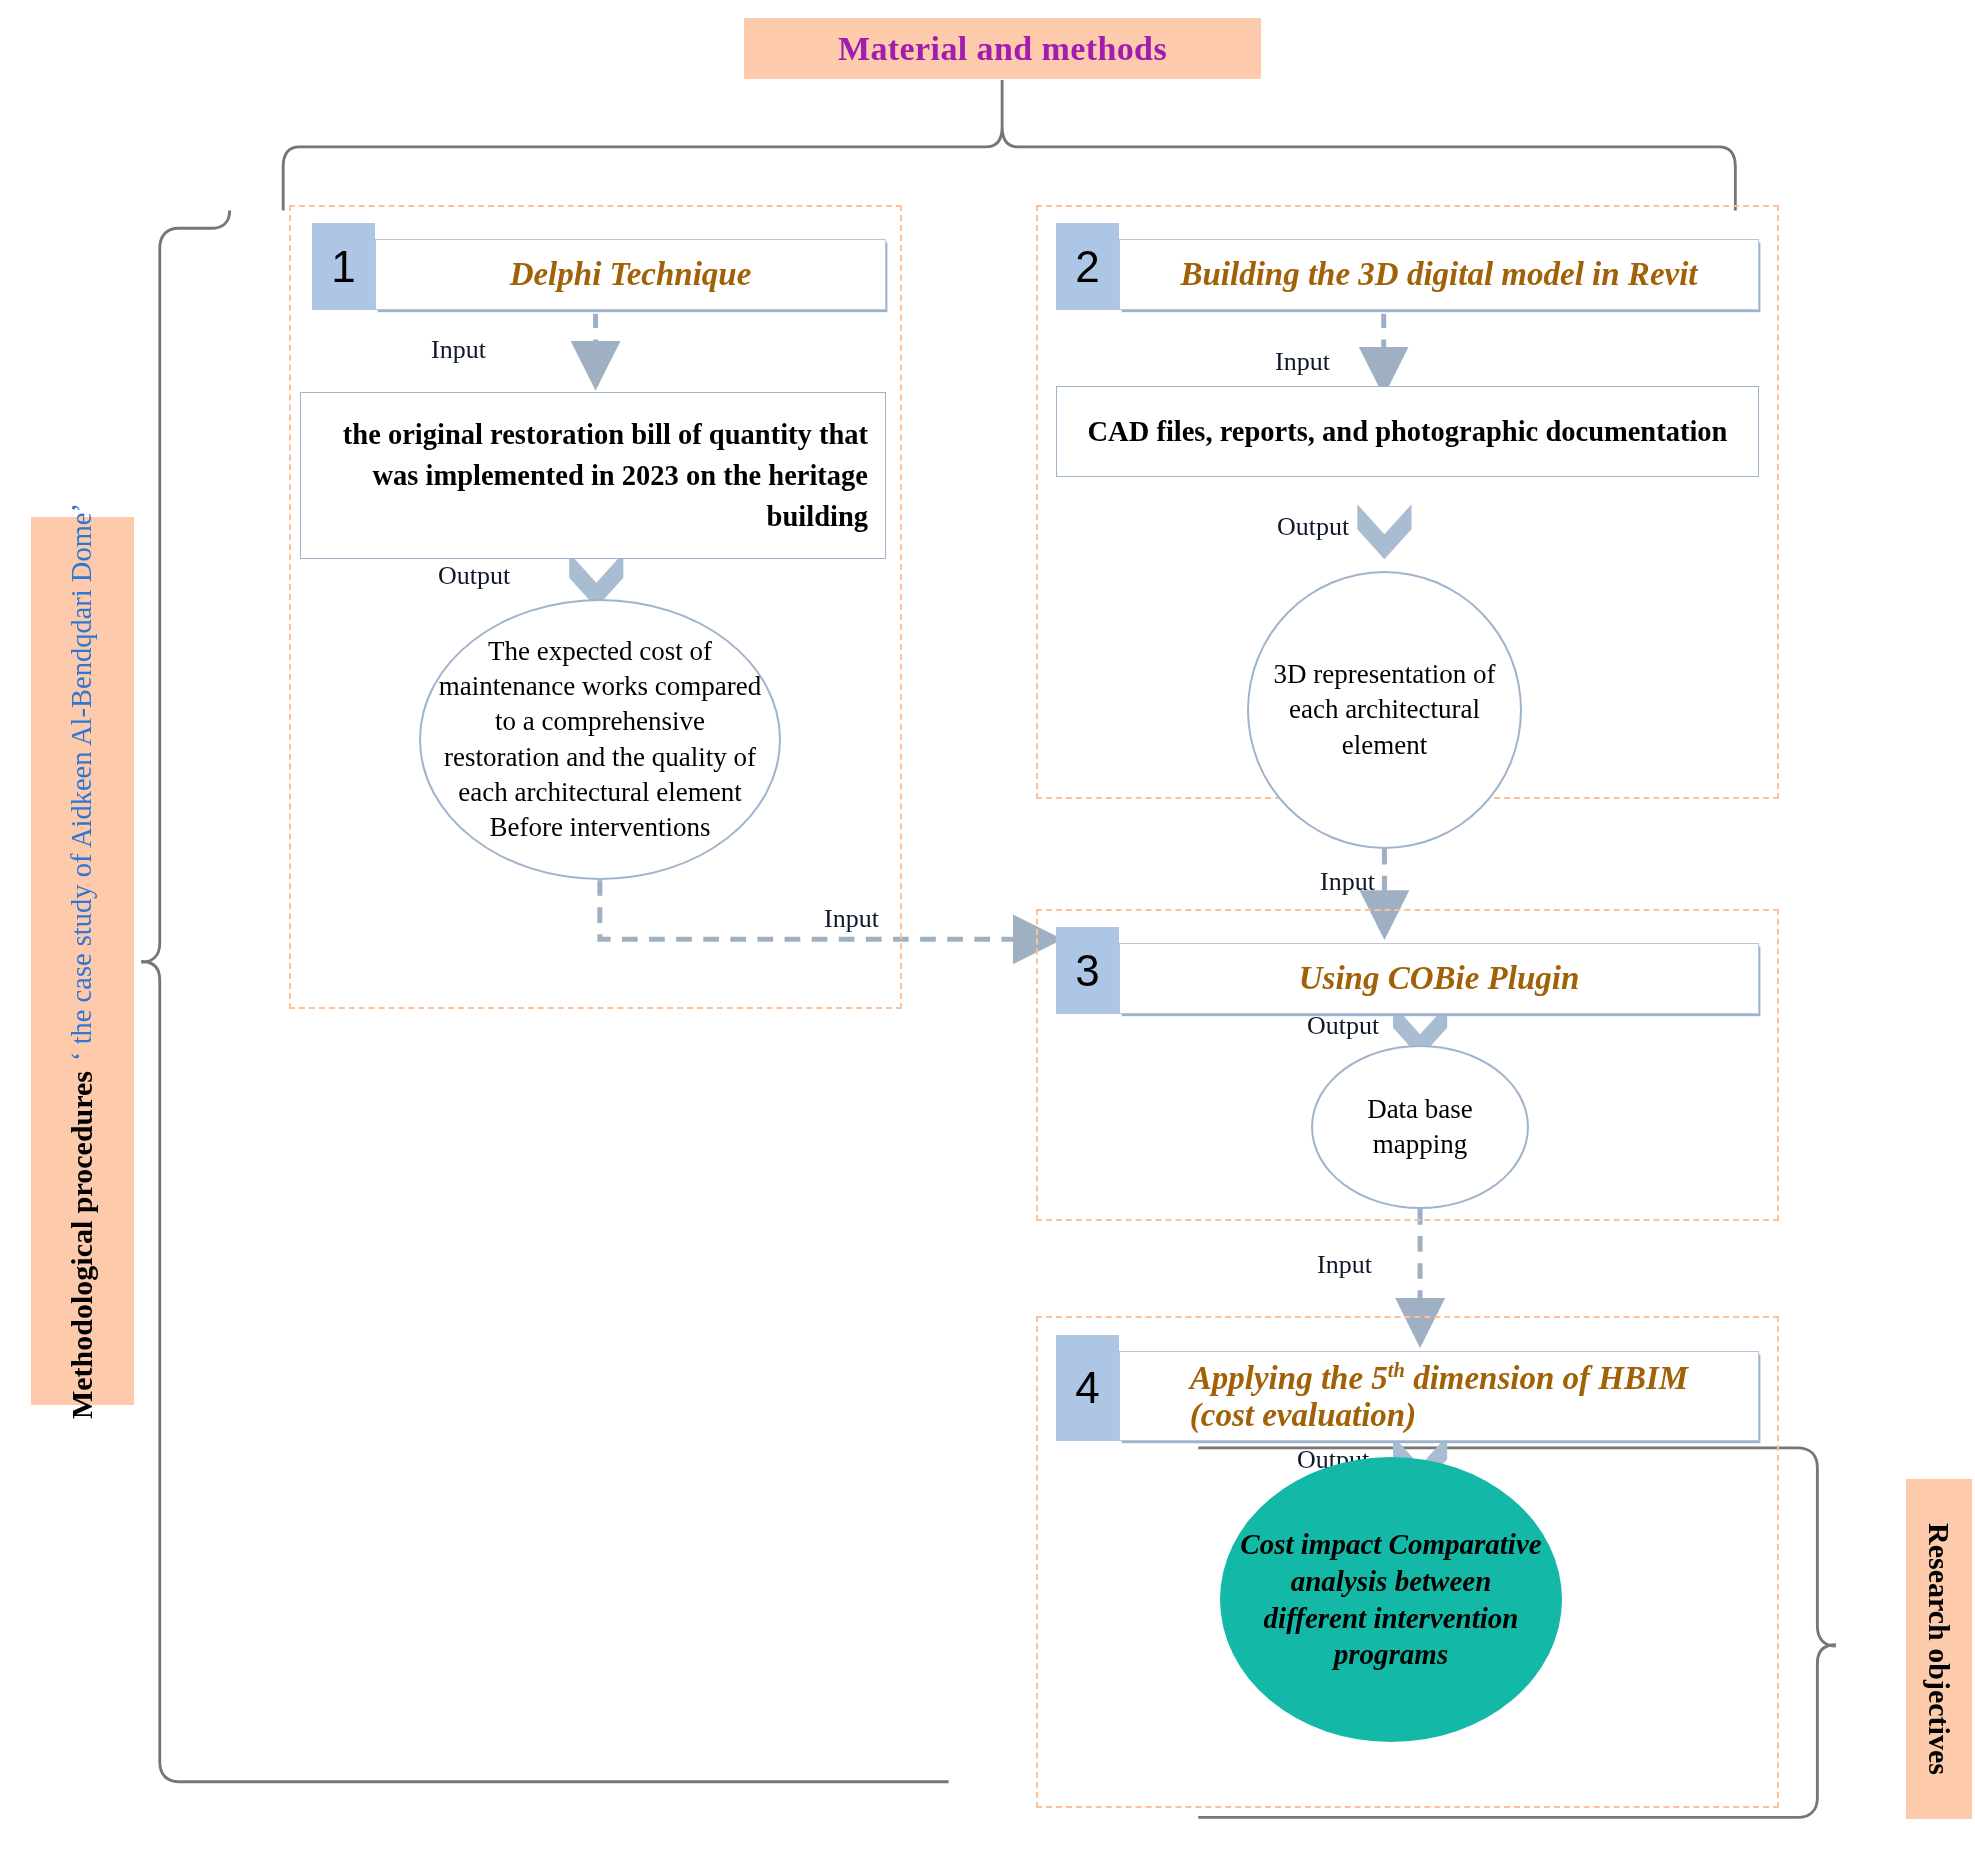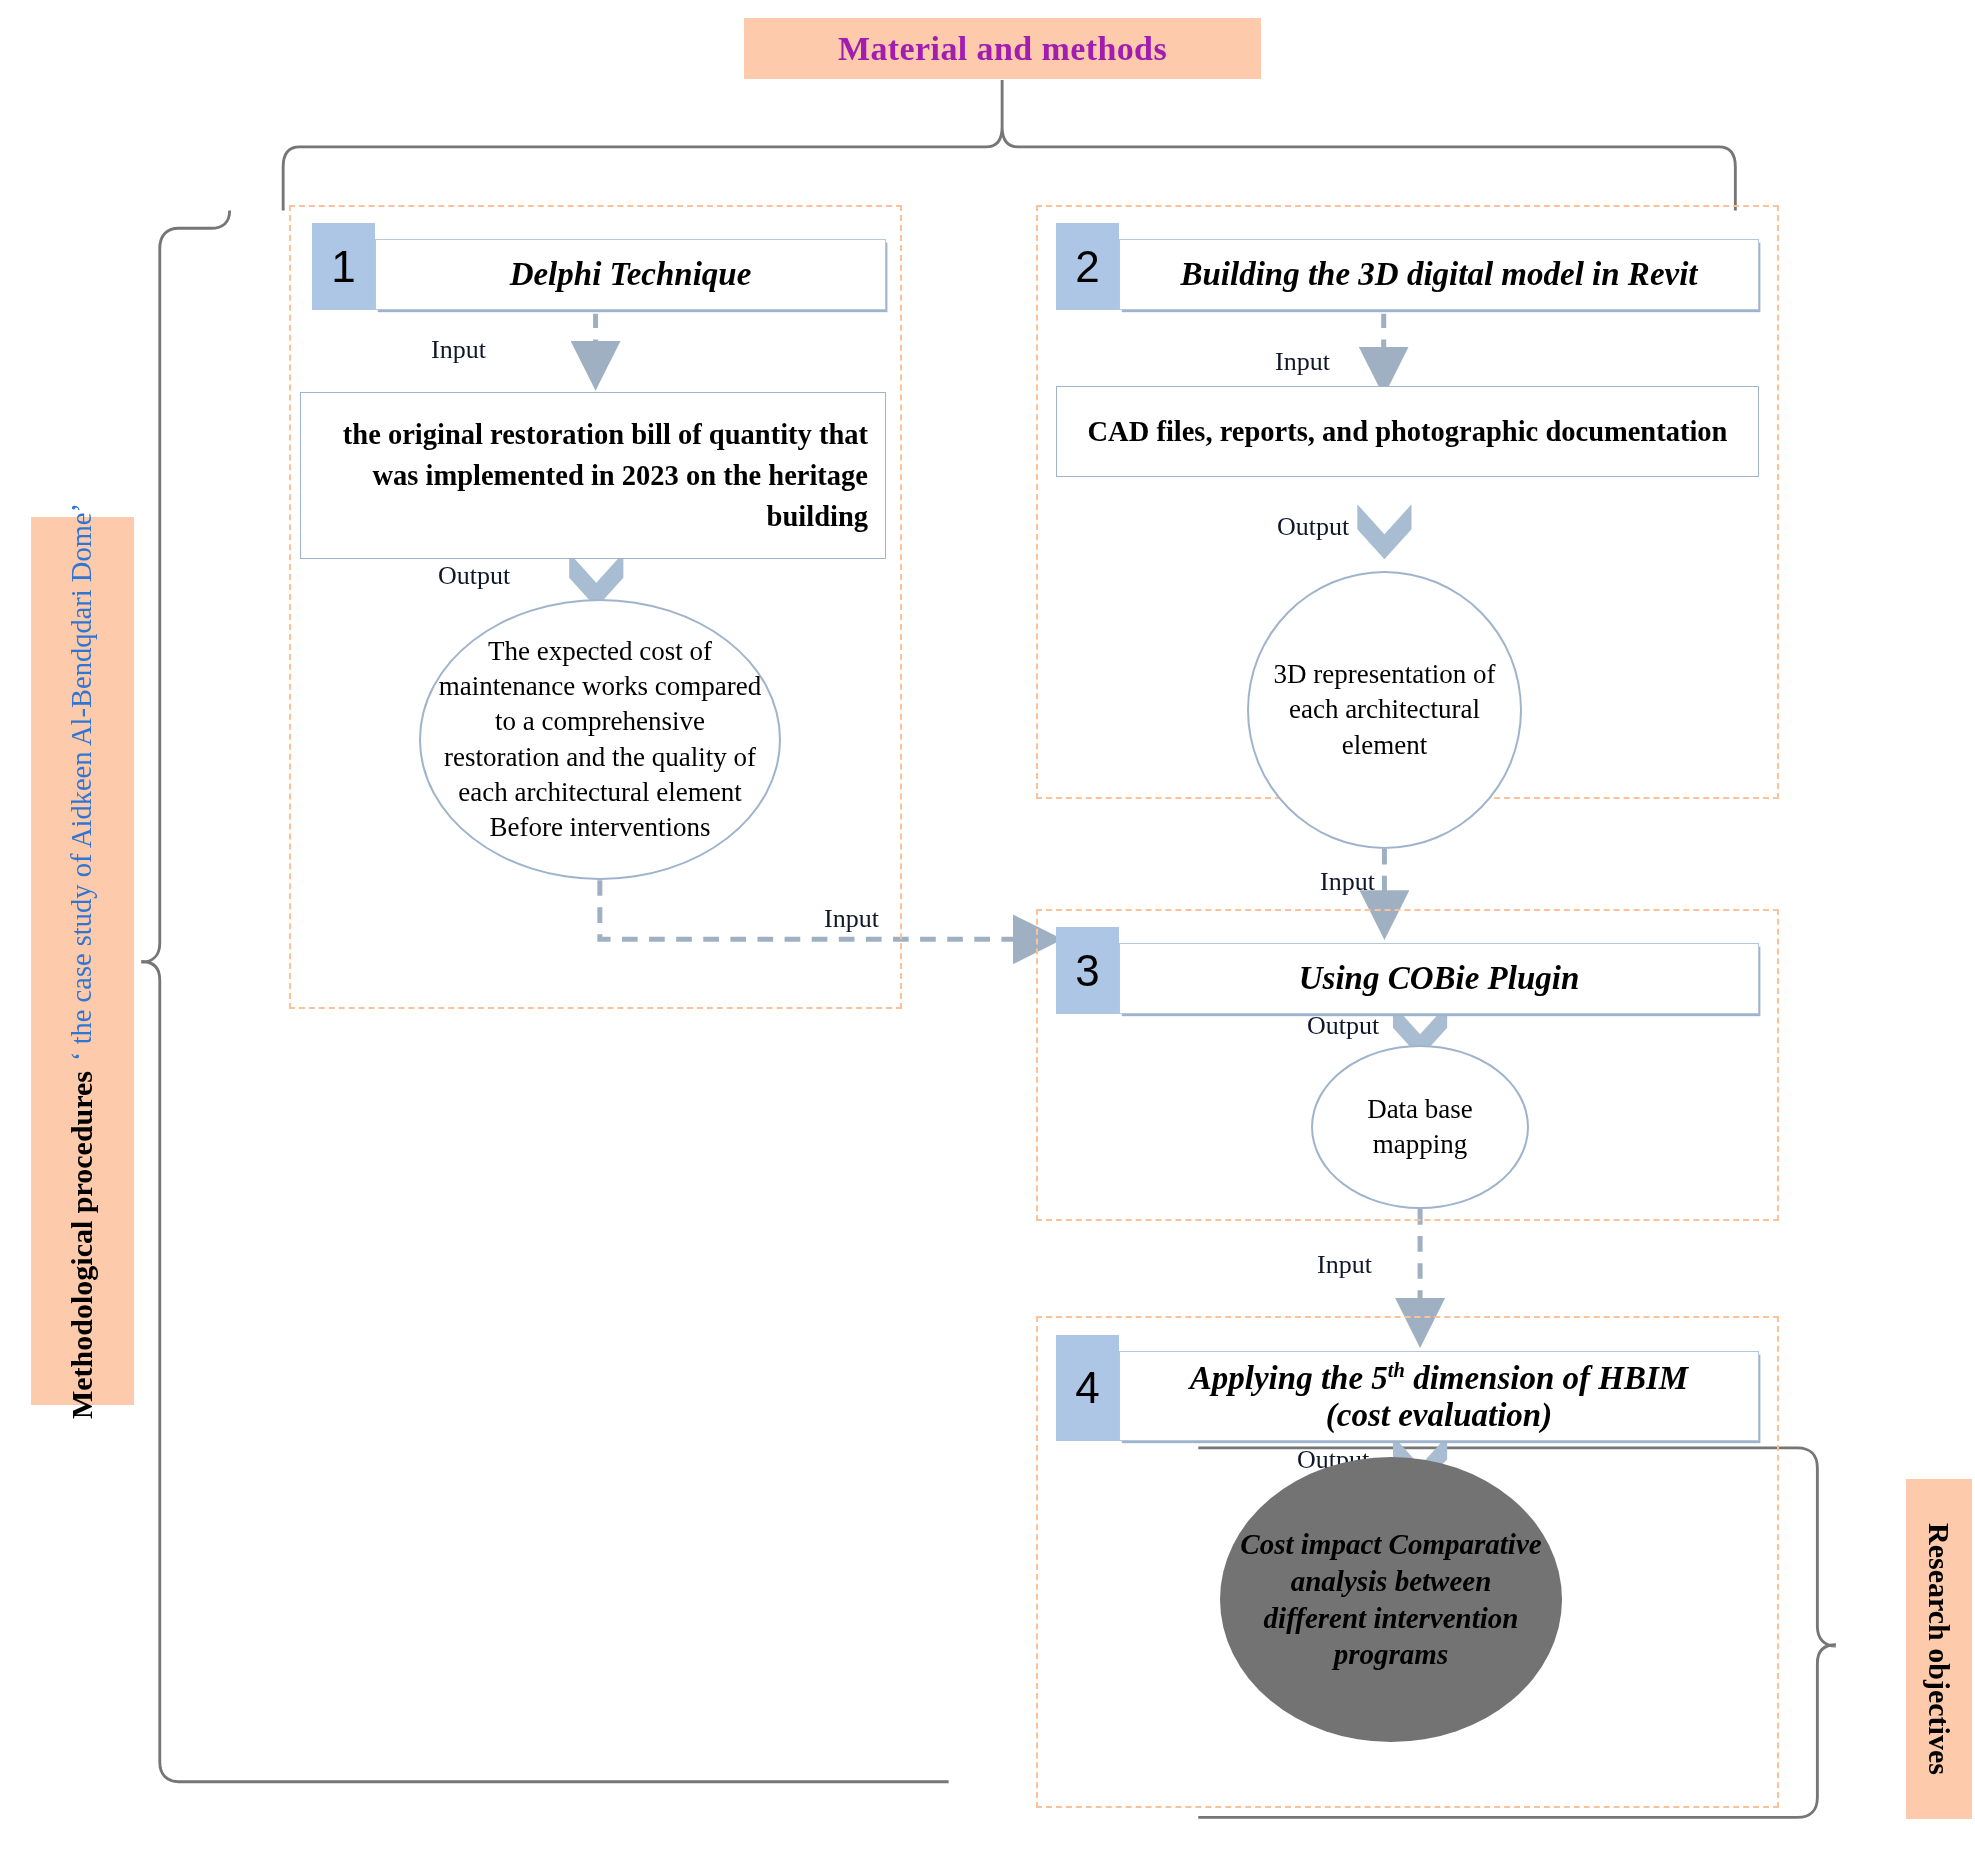--- a/index.html
+++ b/index.html
@@ -25,22 +25,22 @@
   #dash1{left:289px;top:205px;width:613px;height:804px;}
   #dash2{left:1036px;top:205px;width:743px;height:594px;}
   #dash3{left:1036px;top:909px;width:743px;height:312px;}
   #dash4{left:1036px;top:1316px;width:743px;height:492px;}
 
   
   .step{position:absolute;display:flex;align-items:stretch;}
   .badge{background:#adc6e5;display:flex;align-items:center;justify-content:center;
          font-size:44px;color:#000;font-family:"Liberation Sans",sans-serif;font-weight:400;}
   .title{flex:1;background:#fff;border:1.4px solid #b6c7dc;box-shadow:2.1px 2.9px 0 -0.7px #9fb4cc;
-         display:flex;align-items:center;justify-content:center;text-align:center;
-         font-style:italic;font-weight:bold;font-size:33px;color:#000000;line-height:1.12;padding:0 7.1px;margin-top:16px;}
+         display:flex;align-items:center;justify-content:center;text-align:left;
+         font-style:italic;font-weight:bold;font-size:33px;color:#a16207;line-height:1.12;padding:0 7.1px;margin-top:16px;}
   .title sup{font-size:.62em;vertical-align:super;}
 
   #step1{left:312px;top:223px;width:574px;height:87px;}
   #step1 .badge{width:63px;}
   #step2{left:1056px;top:223px;width:703px;height:87px;}
   #step2 .badge{width:63px;}
   #step3{left:1056px;top:927px;width:703px;height:87px;}
   #step3 .badge{width:63px;}
   #step4{left:1056px;top:1335px;width:703px;height:106px;}
   #step4 .badge{width:63px;}
@@ -52,21 +52,21 @@
   #info1{left:300px;top:392px;width:586px;height:167px;text-align:right;}
   #info2{left:1056px;top:386px;width:703px;height:91px;}
 
   
   .ellipse{position:absolute;border:2.1px solid #9fb4cc;border-radius:50%;background:#fff;
            display:flex;align-items:center;justify-content:center;text-align:center;
            font-size:27px;color:#000;line-height:1.3;padding:0 17px;box-sizing:border-box;}
   #ell1{left:419px;top:599px;width:362px;height:281px;}
   #ell2{left:1247px;top:571px;width:275px;height:278px;}
   #ell3{left:1311px;top:1045px;width:218px;height:164px;}
-  #ell4{left:1220px;top:1457px;width:342px;height:285px;background:#737373;border:none;
+  #ell4{left:1220px;top:1457px;width:342px;height:285px;background:#14b8a6;border:none;
         font-style:italic;font-weight:bold;font-size:29px;line-height:1.27;}
 
   
   .io-label{position:absolute;color:#0f172a;font-size:26px;white-space:nowrap;}
 
   
   .conn{position:absolute;left:0;top:0;width:1975px;height:1873px;pointer-events:none;}
 </style>
 </head>
 <body>

